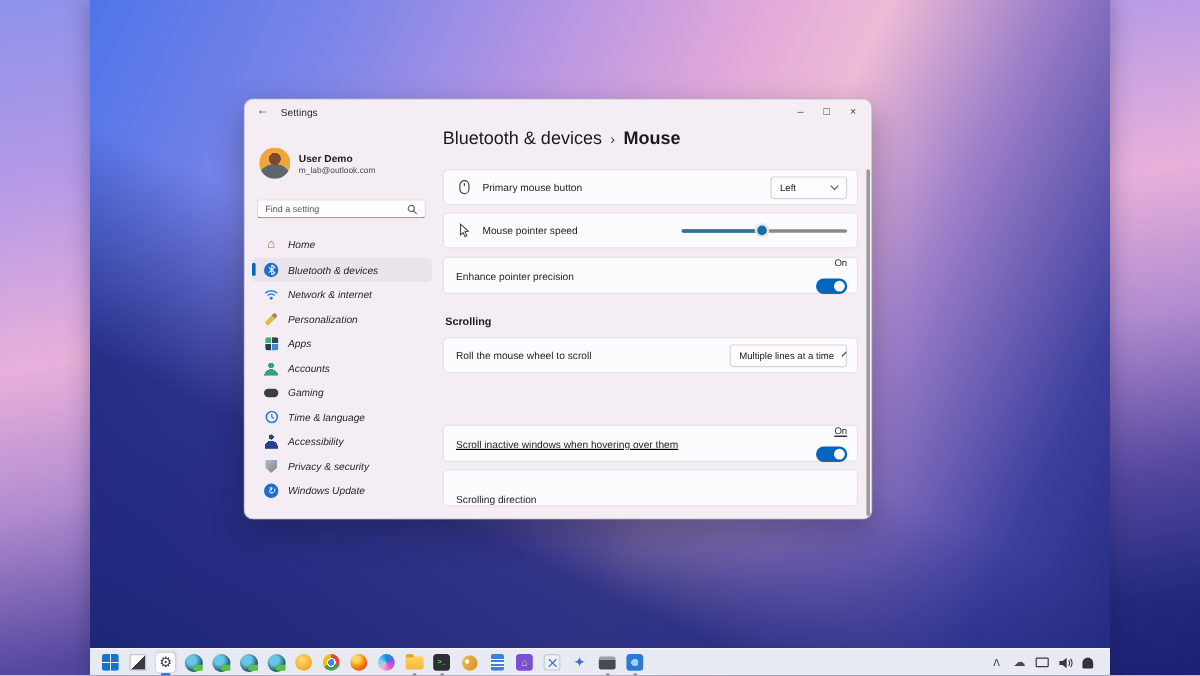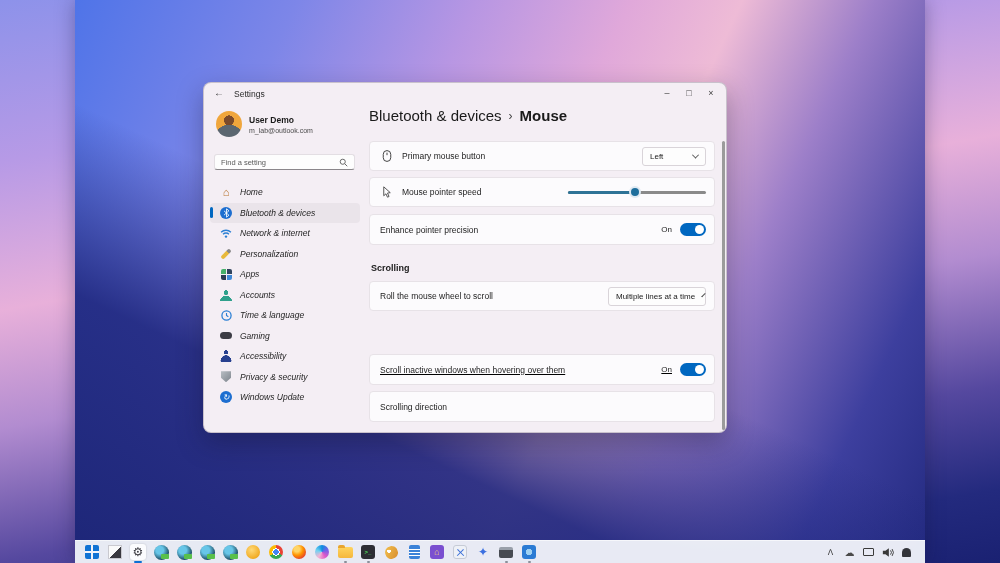--- a/index.html
+++ b/index.html
@@ -21,21 +21,21 @@
     background:#f4eef4; border-radius:8px; box-shadow:0 10px 26px rgba(20,20,50,.35);
     border:1px solid rgba(120,110,130,.35); }
   .titlebar { position:absolute; left:0; top:0; width:100%; height:24px; }
   .back { position:absolute; left:10px; top:4px; font-size:10px; color:#333; cursor:pointer; }
   .win-title { position:absolute; left:30px; top:6px; font-size:8.5px; color:#2b2b2b; }
   .controls { position:absolute; right:4px; top:0; display:flex; }
   .controls span { width:22px; height:20px; display:flex; align-items:center; justify-content:center;
     font-size:9px; color:#444; cursor:pointer; }
 
   
-  .sidebar { position:absolute; left:0; top:24px; width:160px; height:327px; }
+  .sidebar { position:absolute; left:0; top:36px; width:160px; height:327px; }
   .user { position:absolute; left:12px; top:4px; display:flex; align-items:center; cursor:pointer; }
   .avatar { width:26px; height:26px; border-radius:50%;
     background:
       radial-gradient(circle at 50% 36%, #7a4a2b 0 23%, rgba(0,0,0,0) 24%),
       radial-gradient(circle at 50% 108%, #5b6670 0 46%, rgba(0,0,0,0) 47%),
       #f0a63c; flex:0 0 auto; }
   .user-text { margin-left:7px; }
   .uname { font-size:8.5px; font-weight:bold; color:#1b1b1b; }
   .uemail { font-size:7px; color:#4a4a4a; margin-top:2px; }
   .search { position:absolute; left:10px; top:47px; width:141px; height:16px; background:#fdfdfd;
@@ -97,40 +97,40 @@
   .dd-val { font-size:8px; color:#202020; white-space:nowrap; }
   .chev { width:5px; height:5px; border-right:1.2px solid #555; border-bottom:1.2px solid #555;
     transform:rotate(45deg) translate(-1px,-1px); margin-left:8px; }
 
   .slider { position:relative; width:138px; height:10px; }
   .sl-track { position:absolute; left:0; top:4px; width:100%; height:3px; border-radius:2px; background:#8a8a8a; }
   .sl-fill { position:absolute; left:0; top:4px; height:3px; border-radius:2px; background:#2e7396; }
   .sl-thumb { position:absolute; top:1px; width:8px; height:8px; border-radius:50%; background:#1e6e9c;
     box-shadow:0 0 0 2px #dfe9f2; cursor:grab; }
 
-  .toggle-wrap { display:flex; align-items:center; gap:8px; }
+  .toggle-wrap { display:flex; align-items:flex-end; gap:8px;flex-direction:column; }
   .tg-state { font-size:8px; color:#1d1d1d; }
   .toggle { position:relative; width:26px; height:13px; border-radius:7px; background:#0067c0; cursor:pointer; }
   .toggle::after { content:""; position:absolute; right:2.5px; top:2px; width:9px; height:9px; border-radius:50%; background:#fff; }
 
   .menu { position:absolute; left:397px; top:297px; width:111px; background:#f9f8fa;
     border:1px solid #dcd8dc; border-radius:5px; box-shadow:0 5px 12px rgba(0,0,0,.18); padding:3px; z-index:5; }
   .menu-item { position:relative; height:16px; display:flex; align-items:center; padding-left:9px;
     border-radius:3px; font-size:7.8px; color:#1d1d1d; cursor:pointer; white-space:nowrap; }
   .menu-item.selected { background:#efedf0; }
   .menu-item.selected::before { content:""; position:absolute; left:2px; top:3px; width:2.5px; height:10px;
     border-radius:2px; background:#0067c0; }
 
   .scrollbar { position:absolute; left:518px; top:58px; width:2.5px; height:289px; border-radius:2px;
     background:#9b9b9b; cursor:pointer; }
 
   
   .r1 { top:58px; height:30px; } .r2 { top:94px; height:30px; } .r3 { top:131px; height:31px; }
   .r4 { top:198px; height:30px; } .r5 { top:234px; height:30px; } .r6 { top:271px; height:31px;text-decoration:underline; }
-  .r7 { top:308px; height:31px; }
+  .r7 { top:308px; height:31px;align-items:flex-end; }
 
   
   .taskbar { position:absolute; left:0; bottom:0; width:850px; height:23px;
     background:rgba(242,244,250,.95); border-top:1px solid rgba(255,255,255,.6);
     display:flex; align-items:center; }
   .tb-left { display:flex; align-items:center; gap:7px; padding-left:9px; }
   .tbi { position:relative; width:16px; height:16px; border-radius:3px; display:flex; align-items:center;
     justify-content:center; cursor:pointer; flex:0 0 auto; }
   .tbi.active { background:#fbfcfe; box-shadow:0 0 2px rgba(0,0,0,.2); }
   .tbi.active::after { content:""; position:absolute; bottom:-3px; left:4px; width:8px; height:2px; border-radius:1px; background:#0b6fd4; }
@@ -247,32 +247,32 @@
             <span class="nlabel">Apps</span>
           </div>
           <div class="nav-item">
             <span class="nic">
                 <span class="ic-acct"></span>
               </span>
             <span class="nlabel">Accounts</span>
           </div>
           <div class="nav-item">
             <span class="nic">
+                <span class="ic-game"></span>
+              </span>
+            <span class="nlabel">Gaming</span>
+          </div>
+          <div class="nav-item">
+            <span class="nic">
                 <svg width="11" height="11" viewBox="0 0 12 12">
                   <circle cx="6" cy="6" r="5" fill="none" stroke="#2a7fd4" stroke-width="1.4"></circle>
                   <path d="M6 3.2V6l2 1.4" fill="none" stroke="#2a7fd4" stroke-width="1.2"></path>
                 </svg>
               </span>
             <span class="nlabel">Time &amp; language</span>
-          </div>
-          <div class="nav-item">
-            <span class="nic">
-                <span class="ic-game"></span>
-              </span>
-            <span class="nlabel">Gaming</span>
           </div>
           <div class="nav-item">
             <span class="nic">
                 <span class="ic-acc"></span>
               </span>
             <span class="nlabel">Accessibility</span>
           </div>
           <div class="nav-item">
             <span class="nic">
                 <span class="ic-priv"></span>

